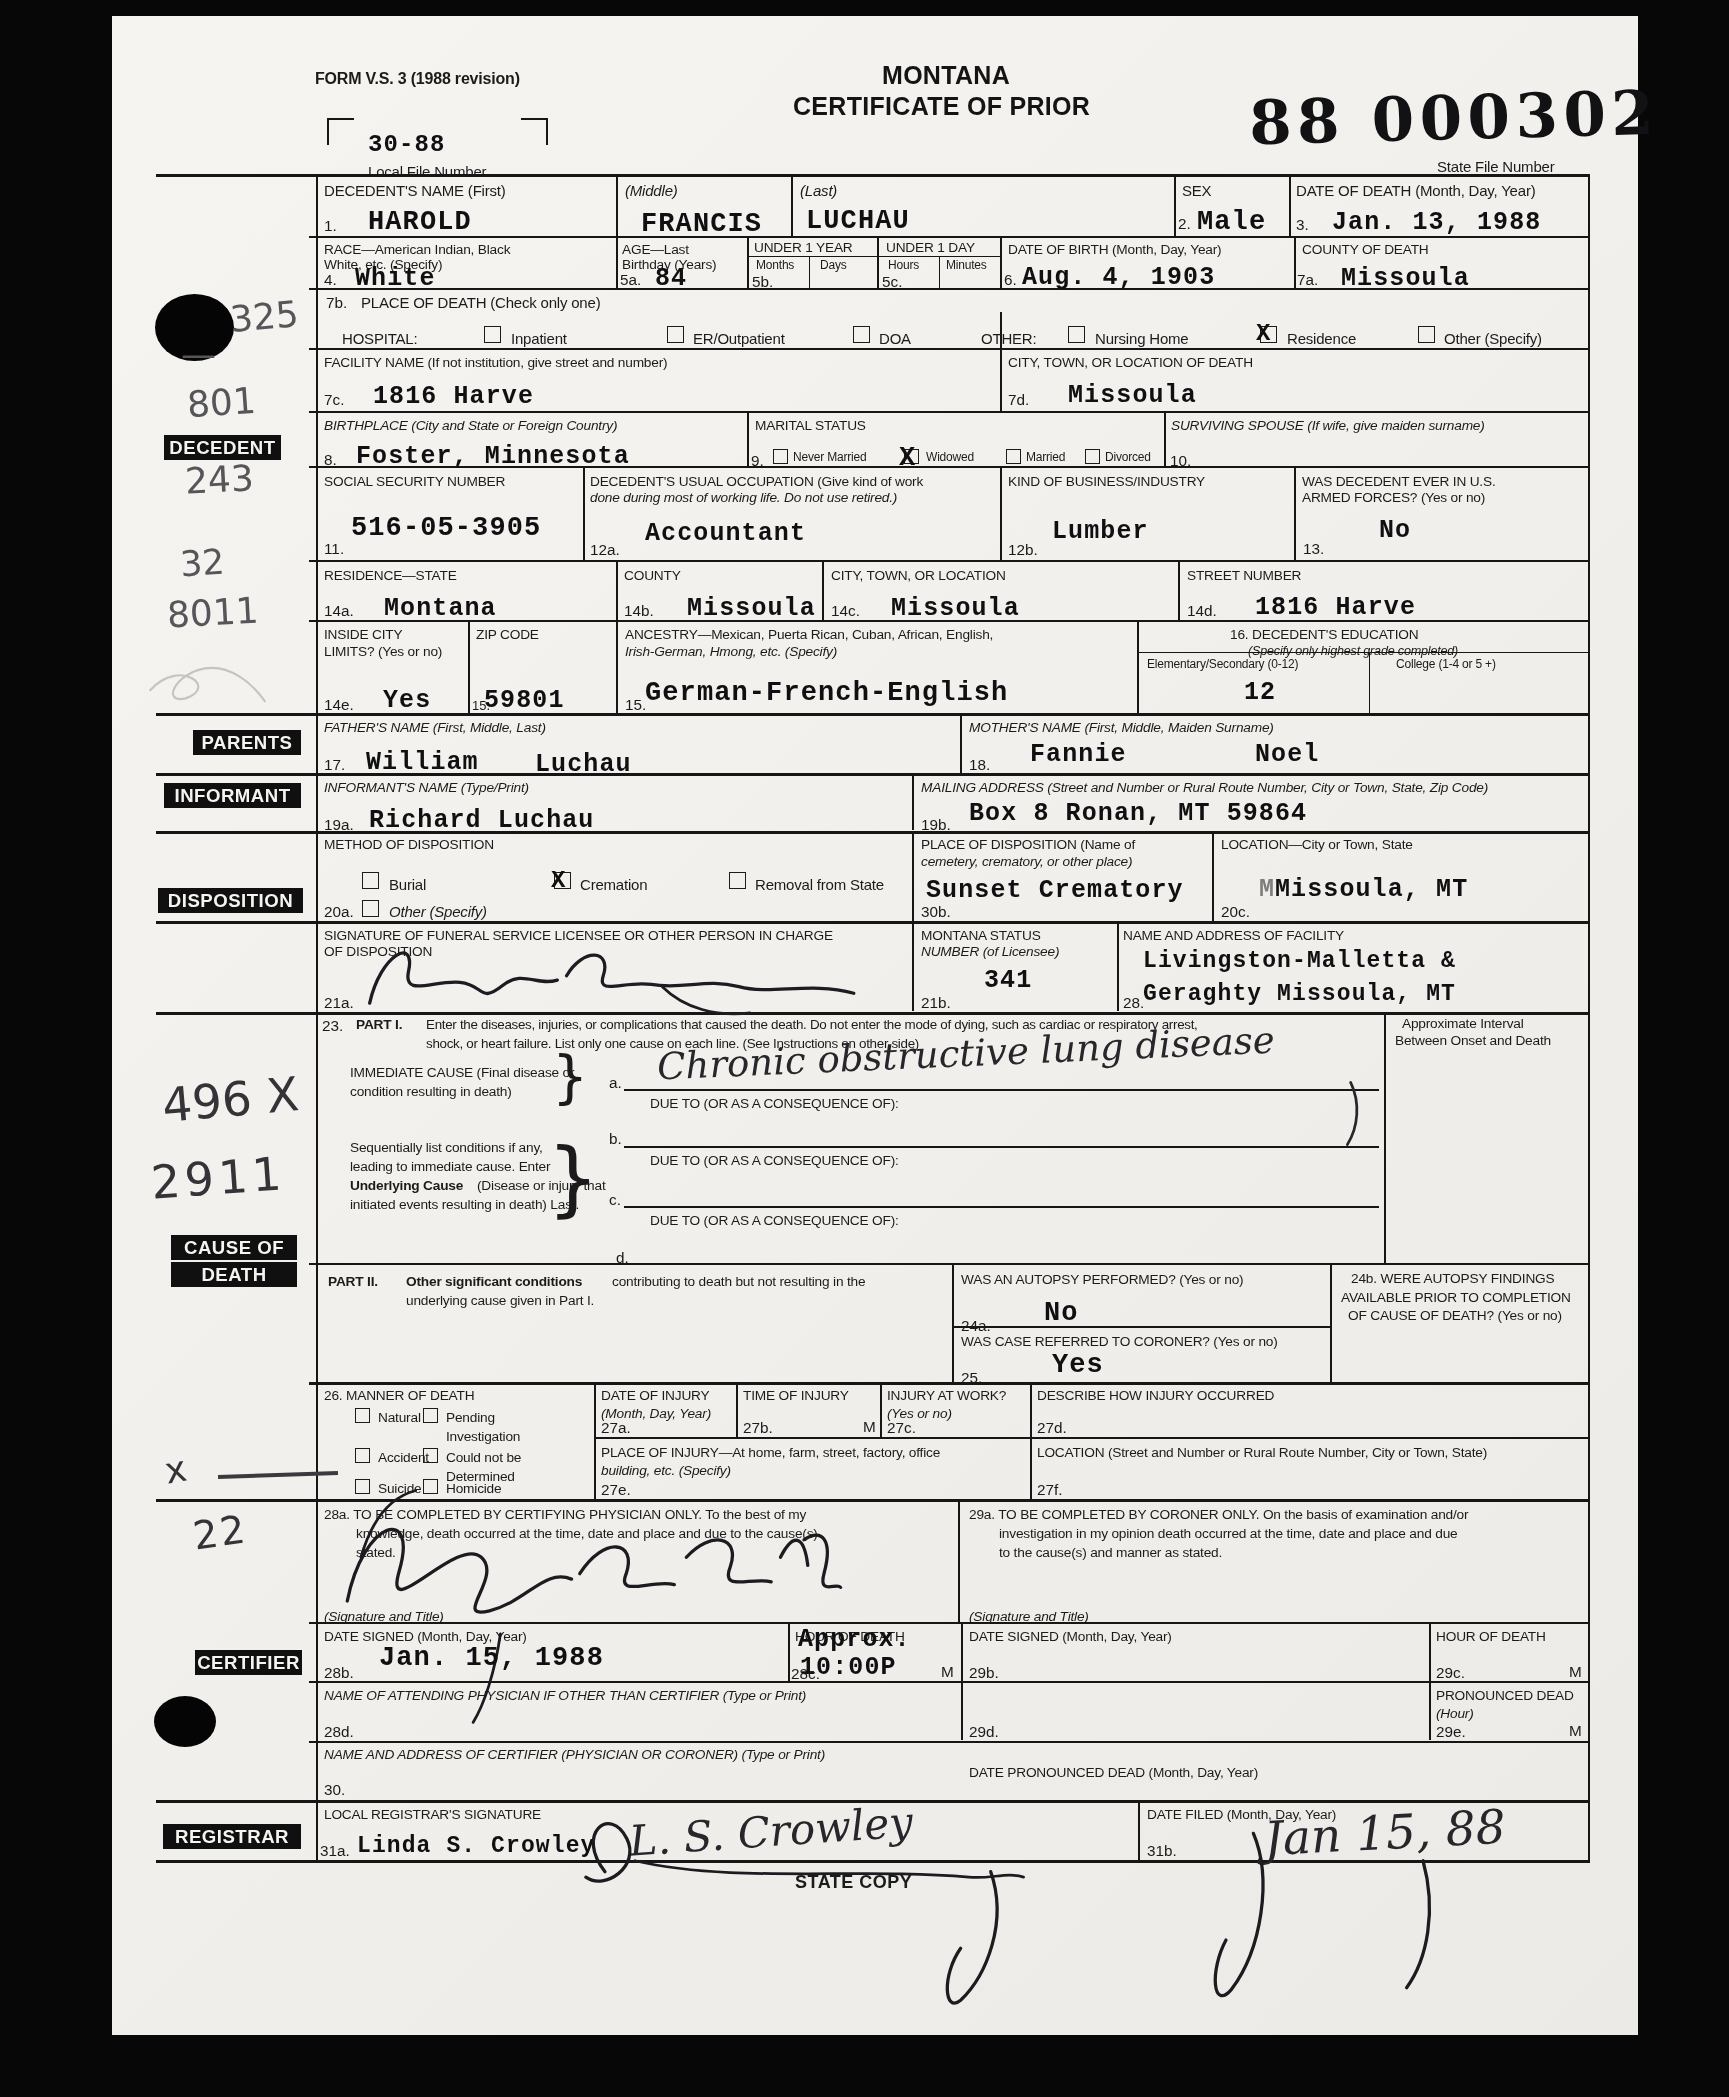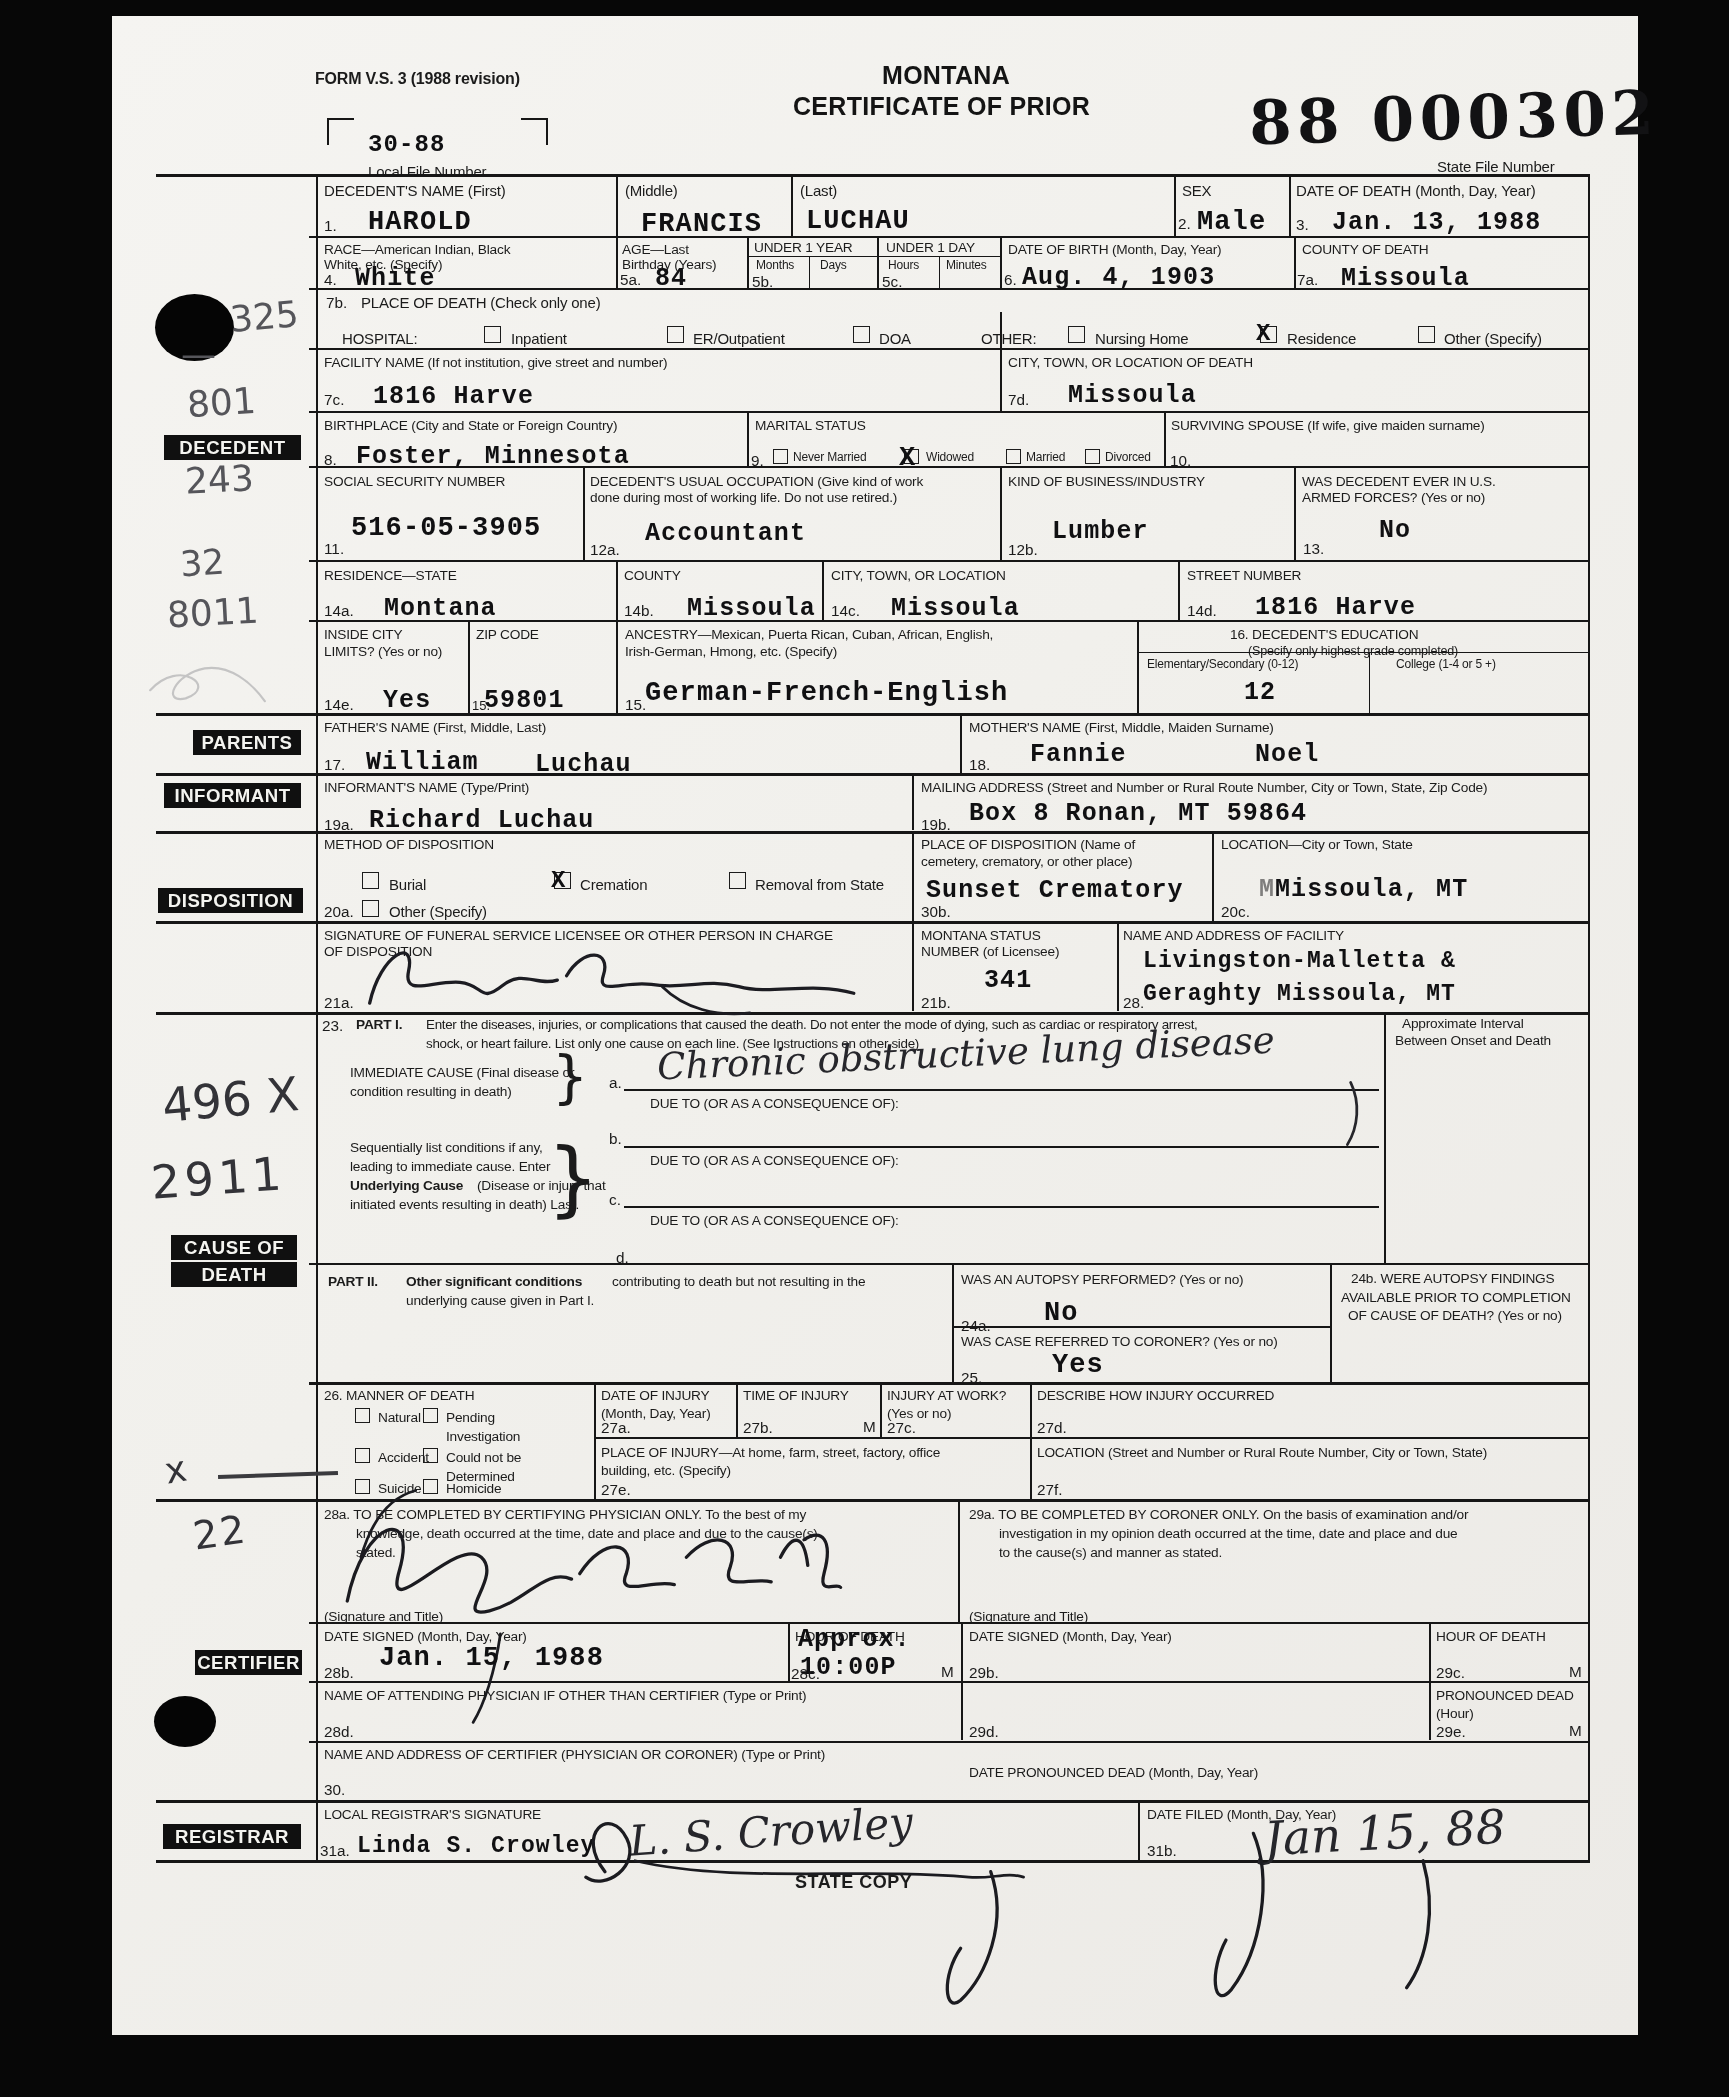--- a/index.html
+++ b/index.html
@@ -5,21 +5,21 @@
   html,body{margin:0;padding:0;background:#000;}
   #page{position:relative;width:1730px;height:2097px;background:#070707;overflow:hidden;
         font-family:"Liberation Sans",sans-serif;}
   .paper{position:absolute;left:112px;top:16.4px;width:1526px;height:2019px;
          background:linear-gradient(135deg,#f5f4f1 0%,#f1f0ec 45%,#eceae6 100%);}
   .abs{position:absolute;}
   .lbl{font-family:"Liberation Sans",sans-serif;font-size:15px;line-height:1.15;color:#1b1b1b;
        letter-spacing:-0.2px;white-space:nowrap;}
   .lbl.sm{font-size:13.7px;}
   .lbl.xs{font-size:12px;}
-  .lbl.it{}
+  .lbl.it{font-style:italic;}
   .lbl.b{font-weight:bold;}
   .num{font-family:"Liberation Sans",sans-serif;font-size:15.3px;color:#1b1b1b;white-space:nowrap;}
   .num.sm{font-size:13px;}
   .val{font-family:"Liberation Mono","DejaVu Sans Mono",monospace;font-weight:700;font-size:25px;
        color:#101012;letter-spacing:1.1px;white-space:nowrap;}
   .val.sm{font-size:23px;}
   .val.lg{font-size:27px;}
   .hw{font-family:"DejaVu Serif",serif;font-style:italic;color:#26262b;white-space:nowrap;}
   .pencil{font-family:"DejaVu Sans",sans-serif;color:#55555a;white-space:nowrap;}
   .pen{font-family:"DejaVu Sans",sans-serif;color:#333338;white-space:nowrap;}
@@ -132,21 +132,21 @@
   <div class="vl" style="left:1429px;top:1622px;height:59px"></div>
   <div class="vl" style="left:961px;top:1681px;height:59px"></div>
   <div class="vl" style="left:1429px;top:1681px;height:59px"></div>
   <div class="vl" style="left:1138px;top:1800px;height:60px"></div>
 
   <div class="hole" style="left:155px;top:294px;width:79px;height:67px"></div>
   <div class="hole" style="left:154px;top:1696px;width:62px;height:51px"></div>
   <div class="abs pencil" style="left:230px;top:296px;font-size:36px;transform:rotate(-5deg)">325</div>
   <div class="abs pencil" style="left:181px;top:335px;font-size:35px">—</div>
   <div class="abs pencil" style="left:187px;top:382px;font-size:36px;transform:rotate(-4deg)">801</div>
-  <div class="bar" style="left:164px;top:435px;width:137px">DECEDENT</div>
+  <div class="bar" style="left:164px;top:435px;width:117px">DECEDENT</div>
   <div class="abs pencil" style="left:185px;top:459px;font-size:36px;transform:rotate(-3deg)">243</div>
   <div class="abs pencil" style="left:180px;top:543px;font-size:35px;transform:rotate(-4deg)">32</div>
   <div class="abs pencil" style="left:167px;top:592px;font-size:36px;transform:rotate(-3deg)">8011</div>
   <svg style="left:142px;top:649px" width="131" height="66" viewBox="0 0 240 120">
     <path d="M15,75 C70,15 140,70 80,90 C35,100 60,45 115,35 C160,28 200,60 225,95" fill="none" stroke="#8c8c90" stroke-width="4" opacity="0.45" stroke-linecap="round"></path>
   </svg>
   <div class="bar" style="left:193px;top:730px;width:108px">PARENTS</div>
   <div class="bar" style="left:164px;top:783px;width:137px">INFORMANT</div>
   <div class="bar" style="left:158px;top:888px;width:145px">DISPOSITION</div>
   <div class="abs pen" style="left:162px;top:1072px;font-size:47px;transform:rotate(-5deg)">496 X</div>

